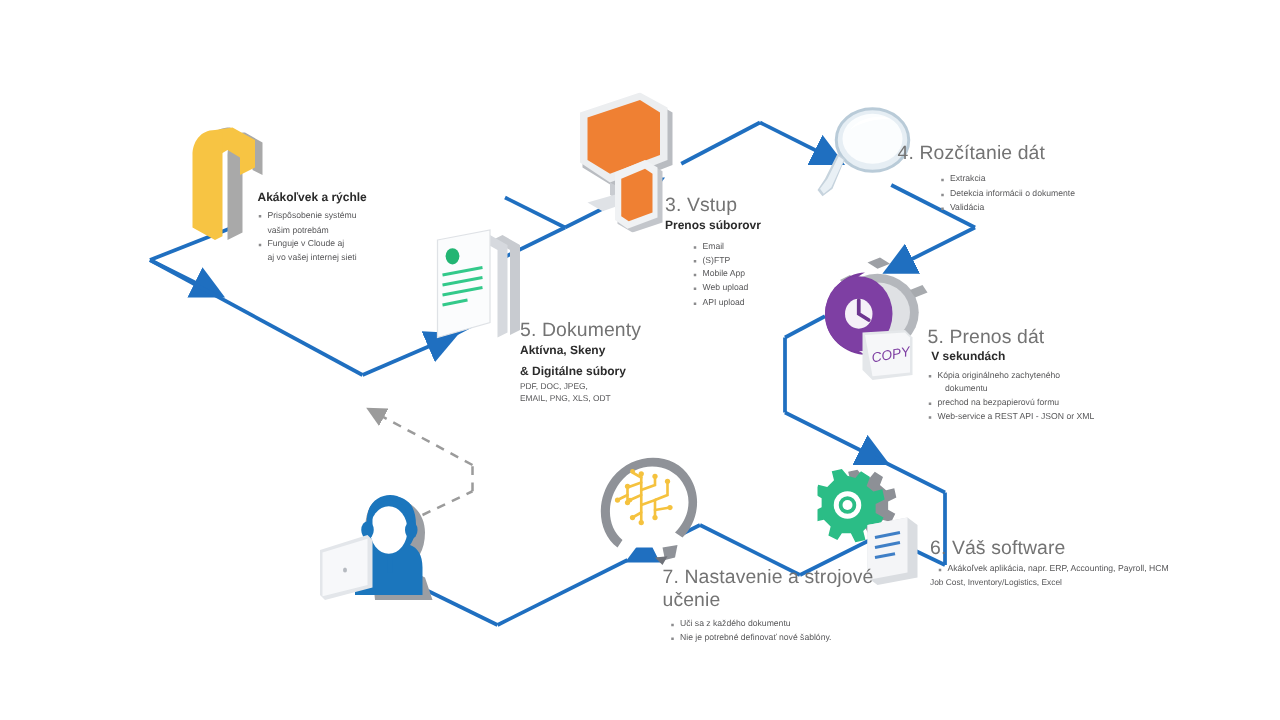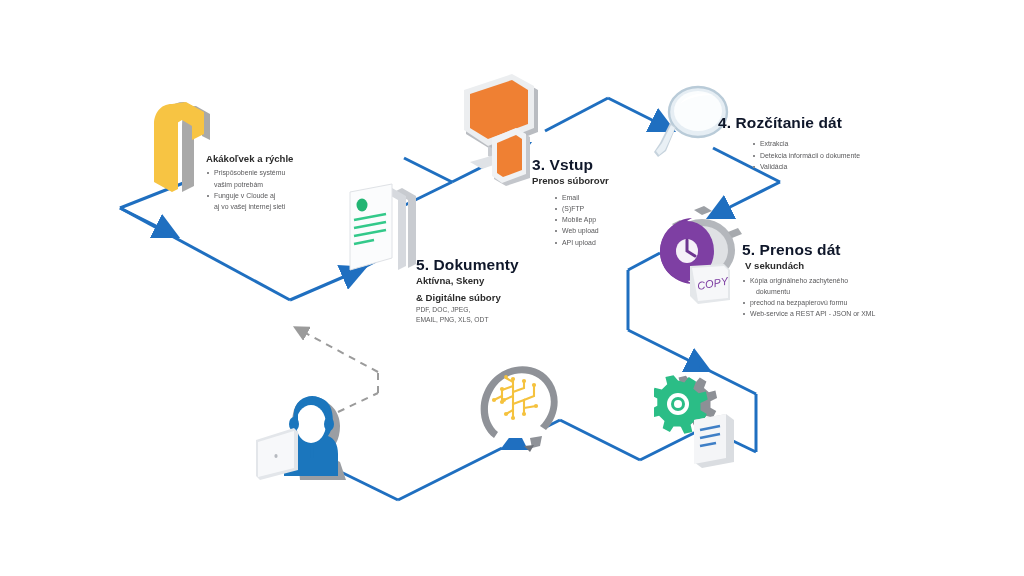--- a/index.html
+++ b/index.html
@@ -5,22 +5,22 @@
   html,body{margin:0;padding:0;}
   body{
     width:1024px;height:576px;background:#ffffff;
     font-family:"Liberation Sans", sans-serif;
     overflow:hidden;position:relative;
   }
   #stage{position:absolute;left:0;top:0;width:1024px;height:576px;}
   .svglayer{position:absolute;left:0;top:0;width:1024px;height:576px;}
   .block{position:absolute;}
   .num-title{
-    color:#0f172a;font-size:15.5px;letter-spacing:.1px;
-    white-space:nowrap;line-height:1.25;font-weight:bold;
+    color:#737373;font-size:15.5px;letter-spacing:.1px;
+    white-space:nowrap;line-height:1.25;
   }
   .num-title.wrap{white-space:normal;}
   .sub{
     color:#2b2b2b;font-size:9.6px;font-weight:bold;line-height:1.3;margin-top:1px;
   }
   ul.bul{
     margin:2px 0 0 0;padding:0;list-style:none;
   }
   ul.bul li{
     color:#58585a;font-size:6.9px;line-height:1.62;
@@ -252,27 +252,41 @@
 
   <div class="block" style="left:718px;top:113px;width:200px;">
     <div class="num-title">4. Rozčítanie dát</div>
     <ul class="bul" style="margin-left:34px;margin-top:6px;">
       <li>Extrakcia</li>
       <li>Detekcia informácii o dokumente</li>
       <li>Validácia</li>
     </ul>
   </div>
 
-  <div class="block" style="left:742px;top:240px;width:210px;">
+  <div class="block" style="left:742px;top:260px;width:210px;">
     <div class="num-title">5. Prenos dát</div>
     <div class="sub" style="margin-left:3px;">V sekundách</div>
     <ul class="bul" style="margin-top:2px;">
       <li>Kópia originálneho zachyteného</li>
       <li class="nob" style="padding-left:14px;">dokumentu</li>
       <li>prechod na bezpapierovú formu</li>
       <li>Web-service a REST API - JSON or XML</li>
     </ul>
   </div>
 
-
+  <div class="block" style="left:744px;top:429px;width:270px;">
+    <div class="num-title">6. Váš software</div>
+    <ul class="bul" style="margin-left:6px;margin-top:2px;">
+      <li>Akákoľvek aplikácia, napr. ERP, Accounting, Payroll, HCM</li>
+    </ul>
+    <div class="tail" style="margin-top:0;">Job Cost, Inventory/Logistics, Excel</div>
+  </div>
+
+  <div class="block" style="left:530px;top:452px;width:180px;">
+    <div class="num-title wrap">7. Nastavenie a strojové učenie</div>
+    <ul class="bul" style="margin-left:6px;margin-top:3px;">
+      <li>Uči sa z každého dokumentu</li>
+      <li>Nie je potrebné definovať nové šablóny.</li>
+    </ul>
+  </div>
 
 
 </div>
 
 </body></html>

